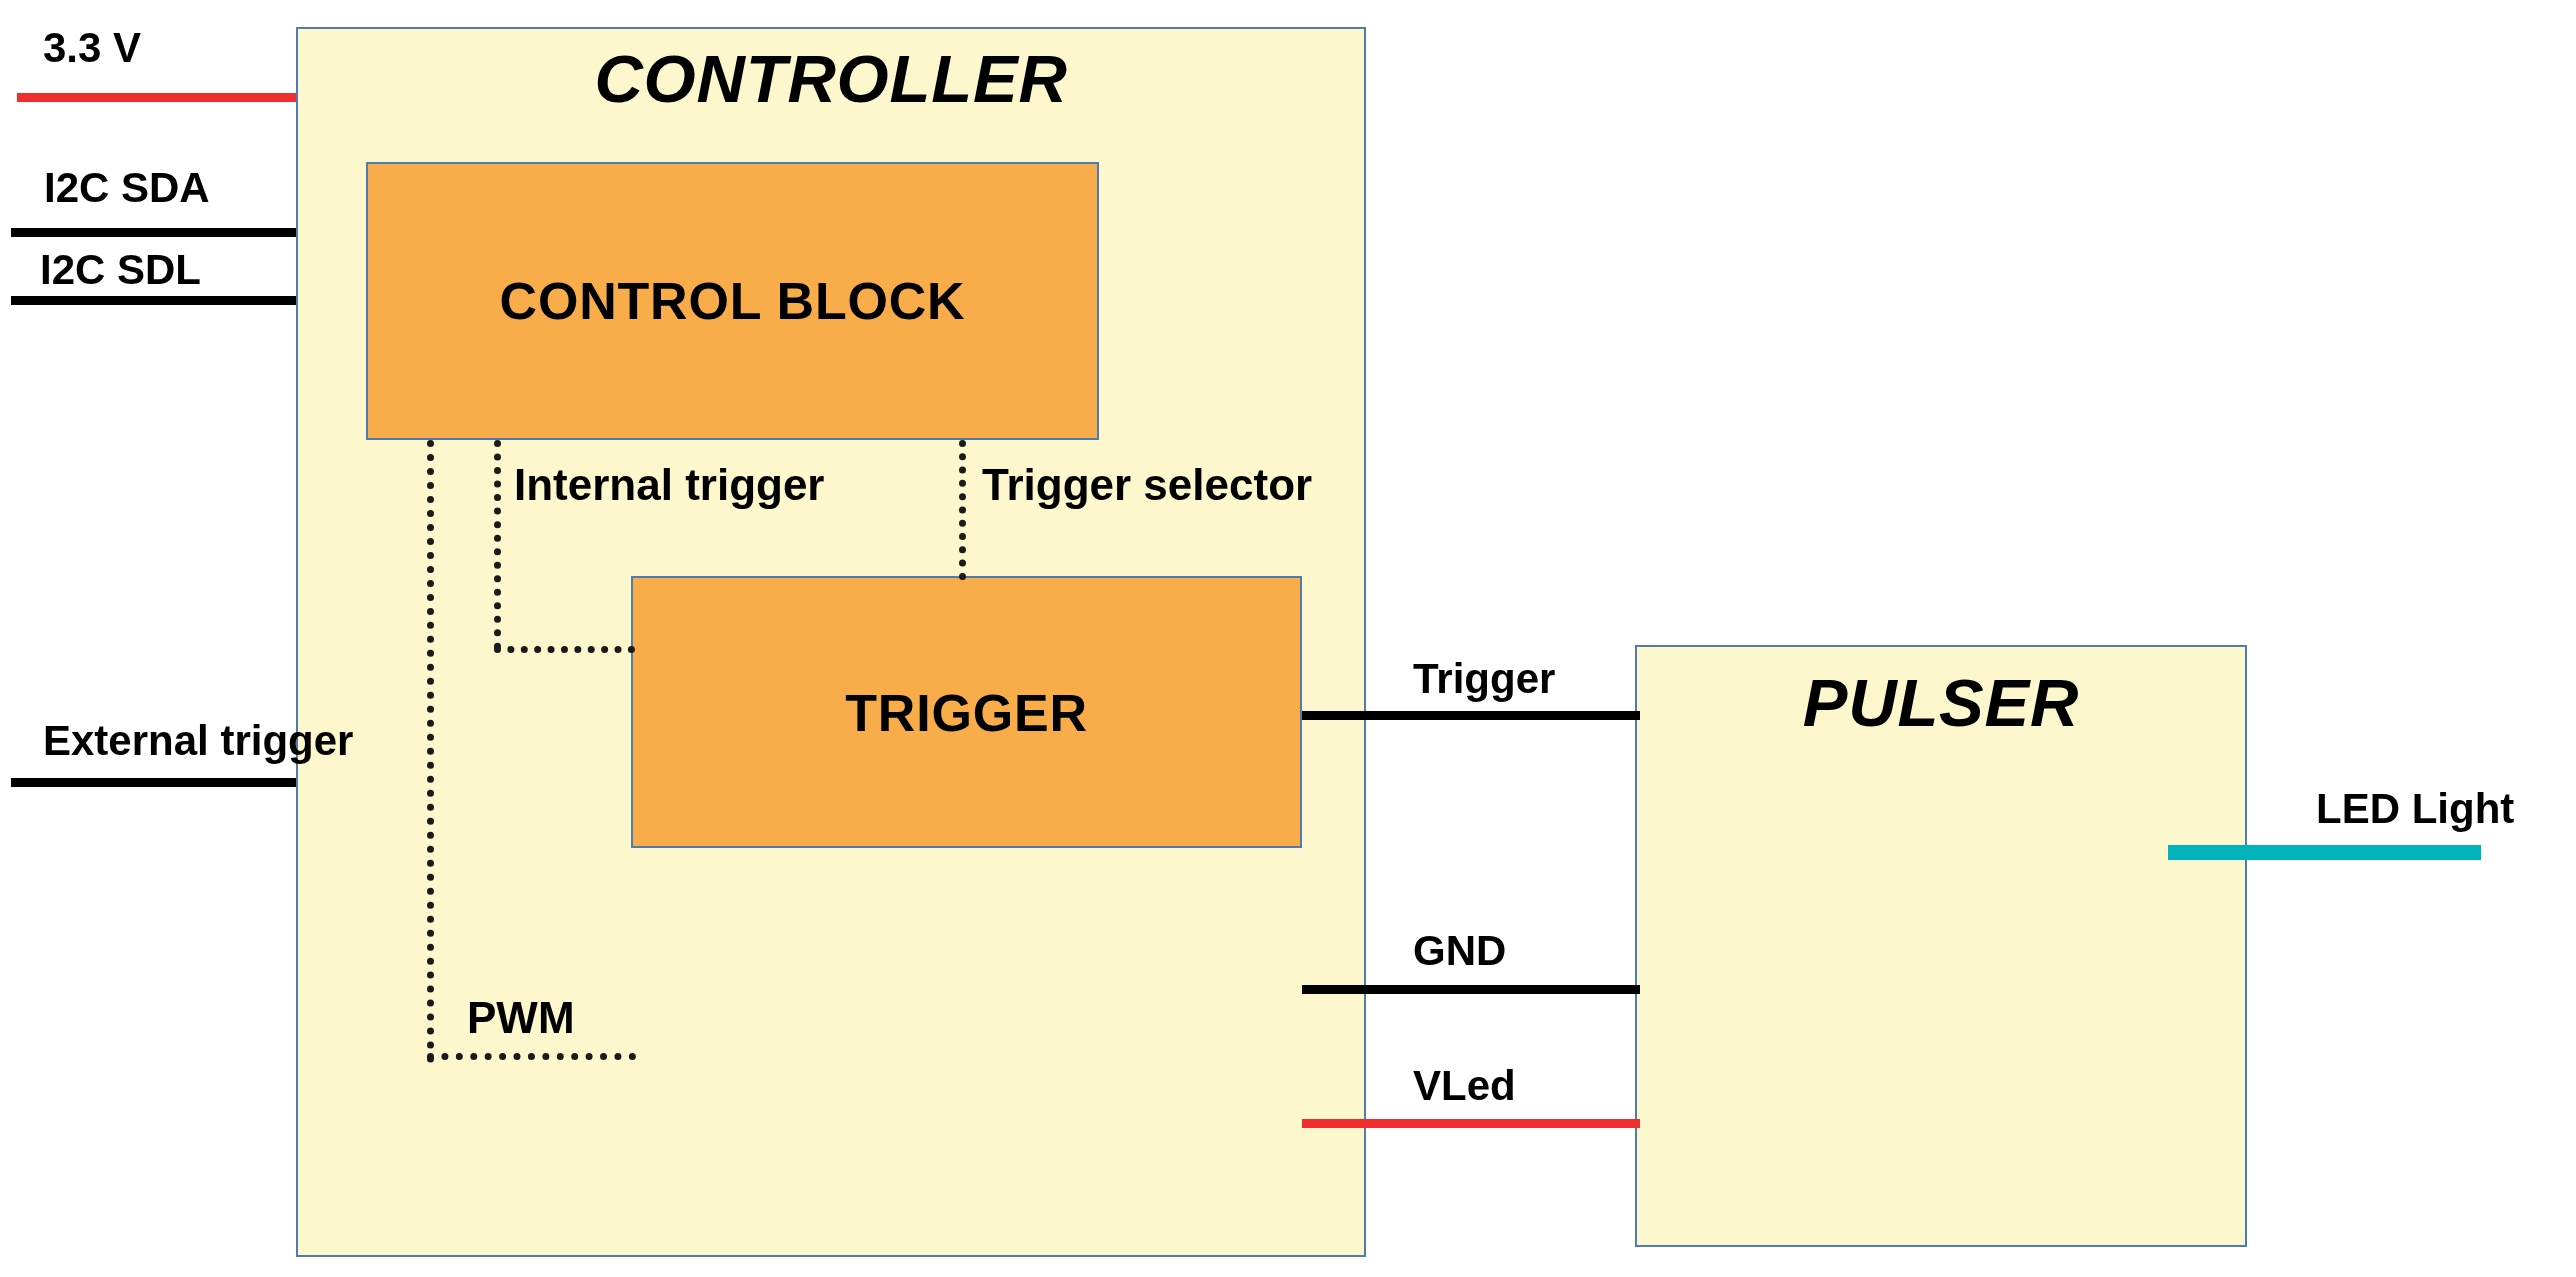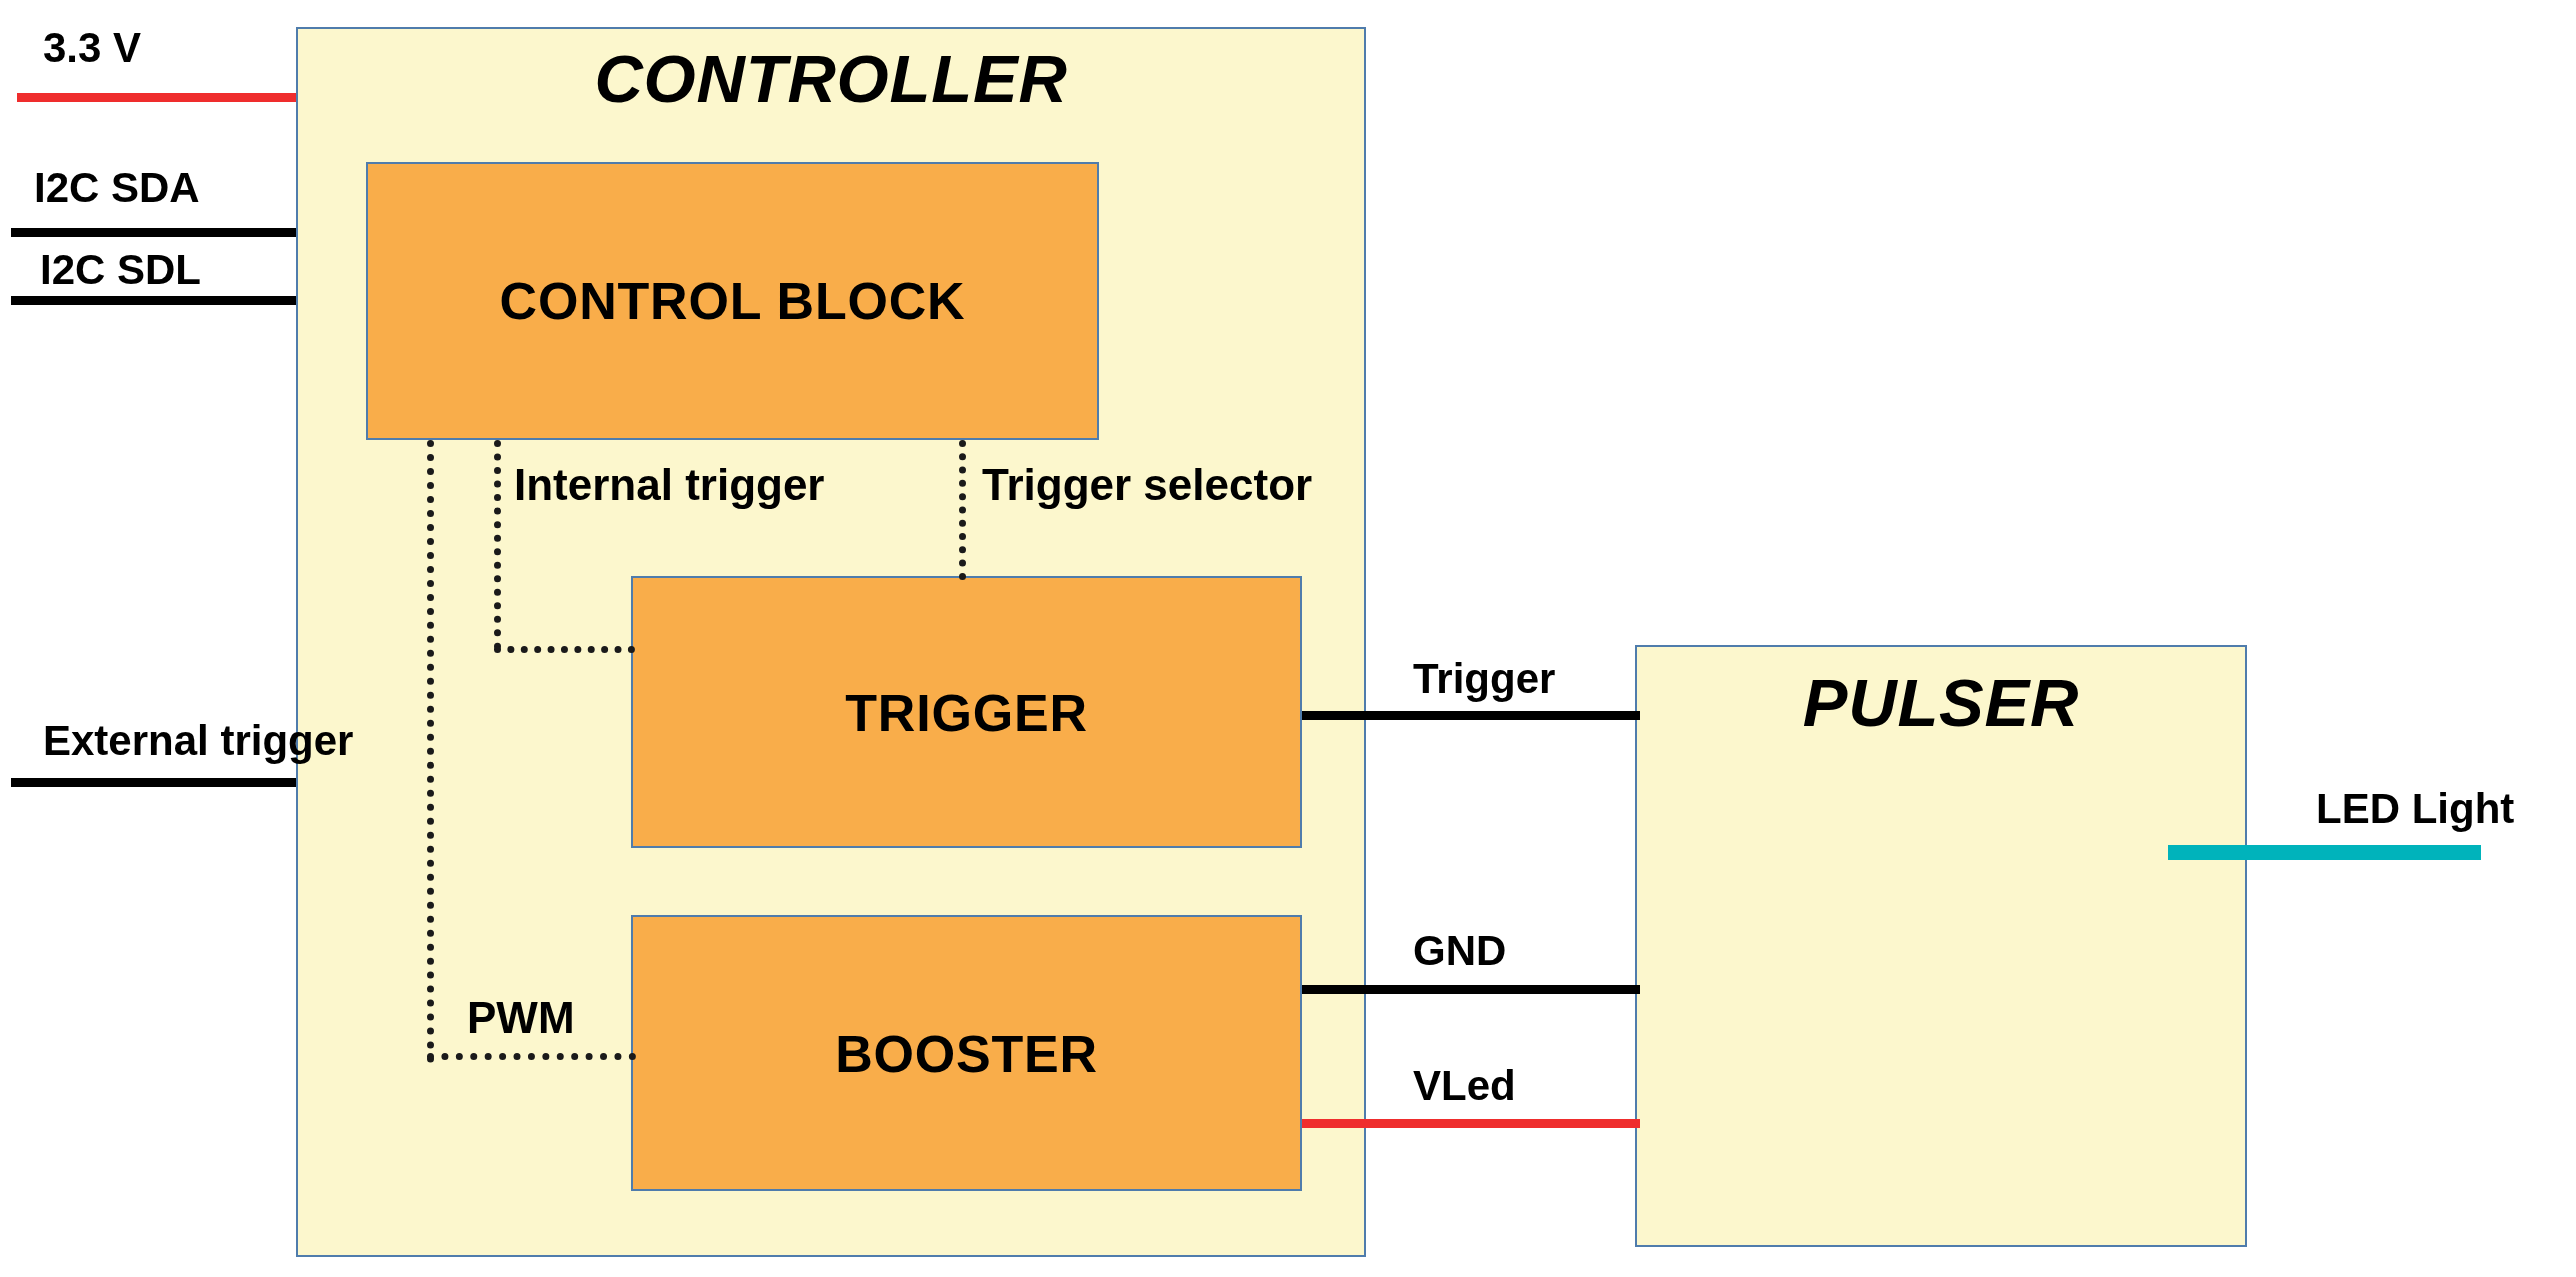--- a/index.html
+++ b/index.html
@@ -50,44 +50,41 @@
   </div>
 
   <div class="box box-inner" style="left:366px;top:162px;width:733px;height:278px;">
     <div class="box-title title-lg" style="top:111px;">CONTROL BLOCK</div>
   </div>
 
   <div class="box box-inner" style="left:631px;top:576px;width:671px;height:272px;">
     <div class="box-title title-lg" style="top:109px;">TRIGGER</div>
   </div>
 
-  <div class="box box-inner" style="left:631px;top:915px;width:671px;height:276px;">
-    <div class="box-title title-lg" style="top:111px;">BOOSTER</div>
-  </div>
 
   <div class="box box-outer" style="left:1635px;top:645px;width:612px;height:602px;">
     <div class="box-title title-xl" style="top:22px;">PULSER</div>
   </div>
 
   <div class="dot-v" style="left:427px;top:440px;height:623px;"></div>
   <div class="dot-h" style="left:427px;top:1053px;width:209px;"></div>
 
   <div class="dot-v" style="left:494px;top:440px;height:210px;"></div>
   <div class="dot-h" style="left:494px;top:646px;width:141px;"></div>
 
   <div class="dot-v" style="left:959px;top:440px;height:140px;"></div>
 
   <div class="wire wire-h w-black" style="left:1302px;top:711px;width:338px;"></div>
   <div class="wire wire-h w-black" style="left:1302px;top:985px;width:338px;"></div>
   <div class="wire wire-h w-red" style="left:1302px;top:1119px;width:338px;"></div>
 
   <div class="wire w-teal" style="left:2168px;top:845px;width:313px;"></div>
 
   <div class="lbl lbl-b" style="left:43px;top:27px;">3.3 V</div>
-  <div class="lbl lbl-b" style="left:34px;top:167px;">I2C SDA</div>
+  <div class="lbl lbl-b" style="left:44px;top:167px;">I2C SDA</div>
   <div class="lbl lbl-b" style="left:40px;top:249px;">I2C SDL</div>
   <div class="lbl lbl-b" style="left:43px;top:720px;">External trigger</div>
 
   <div class="lbl lbl-n" style="left:514px;top:463px;">Internal trigger</div>
   <div class="lbl lbl-n" style="left:982px;top:463px;">Trigger selector</div>
   <div class="lbl lbl-n" style="left:467px;top:996px;">PWM</div>
 
   <div class="lbl lbl-b" style="left:1413px;top:658px;">Trigger</div>
   <div class="lbl lbl-b" style="left:1413px;top:930px;">GND</div>
   <div class="lbl lbl-b" style="left:1413px;top:1065px;">VLed</div>

